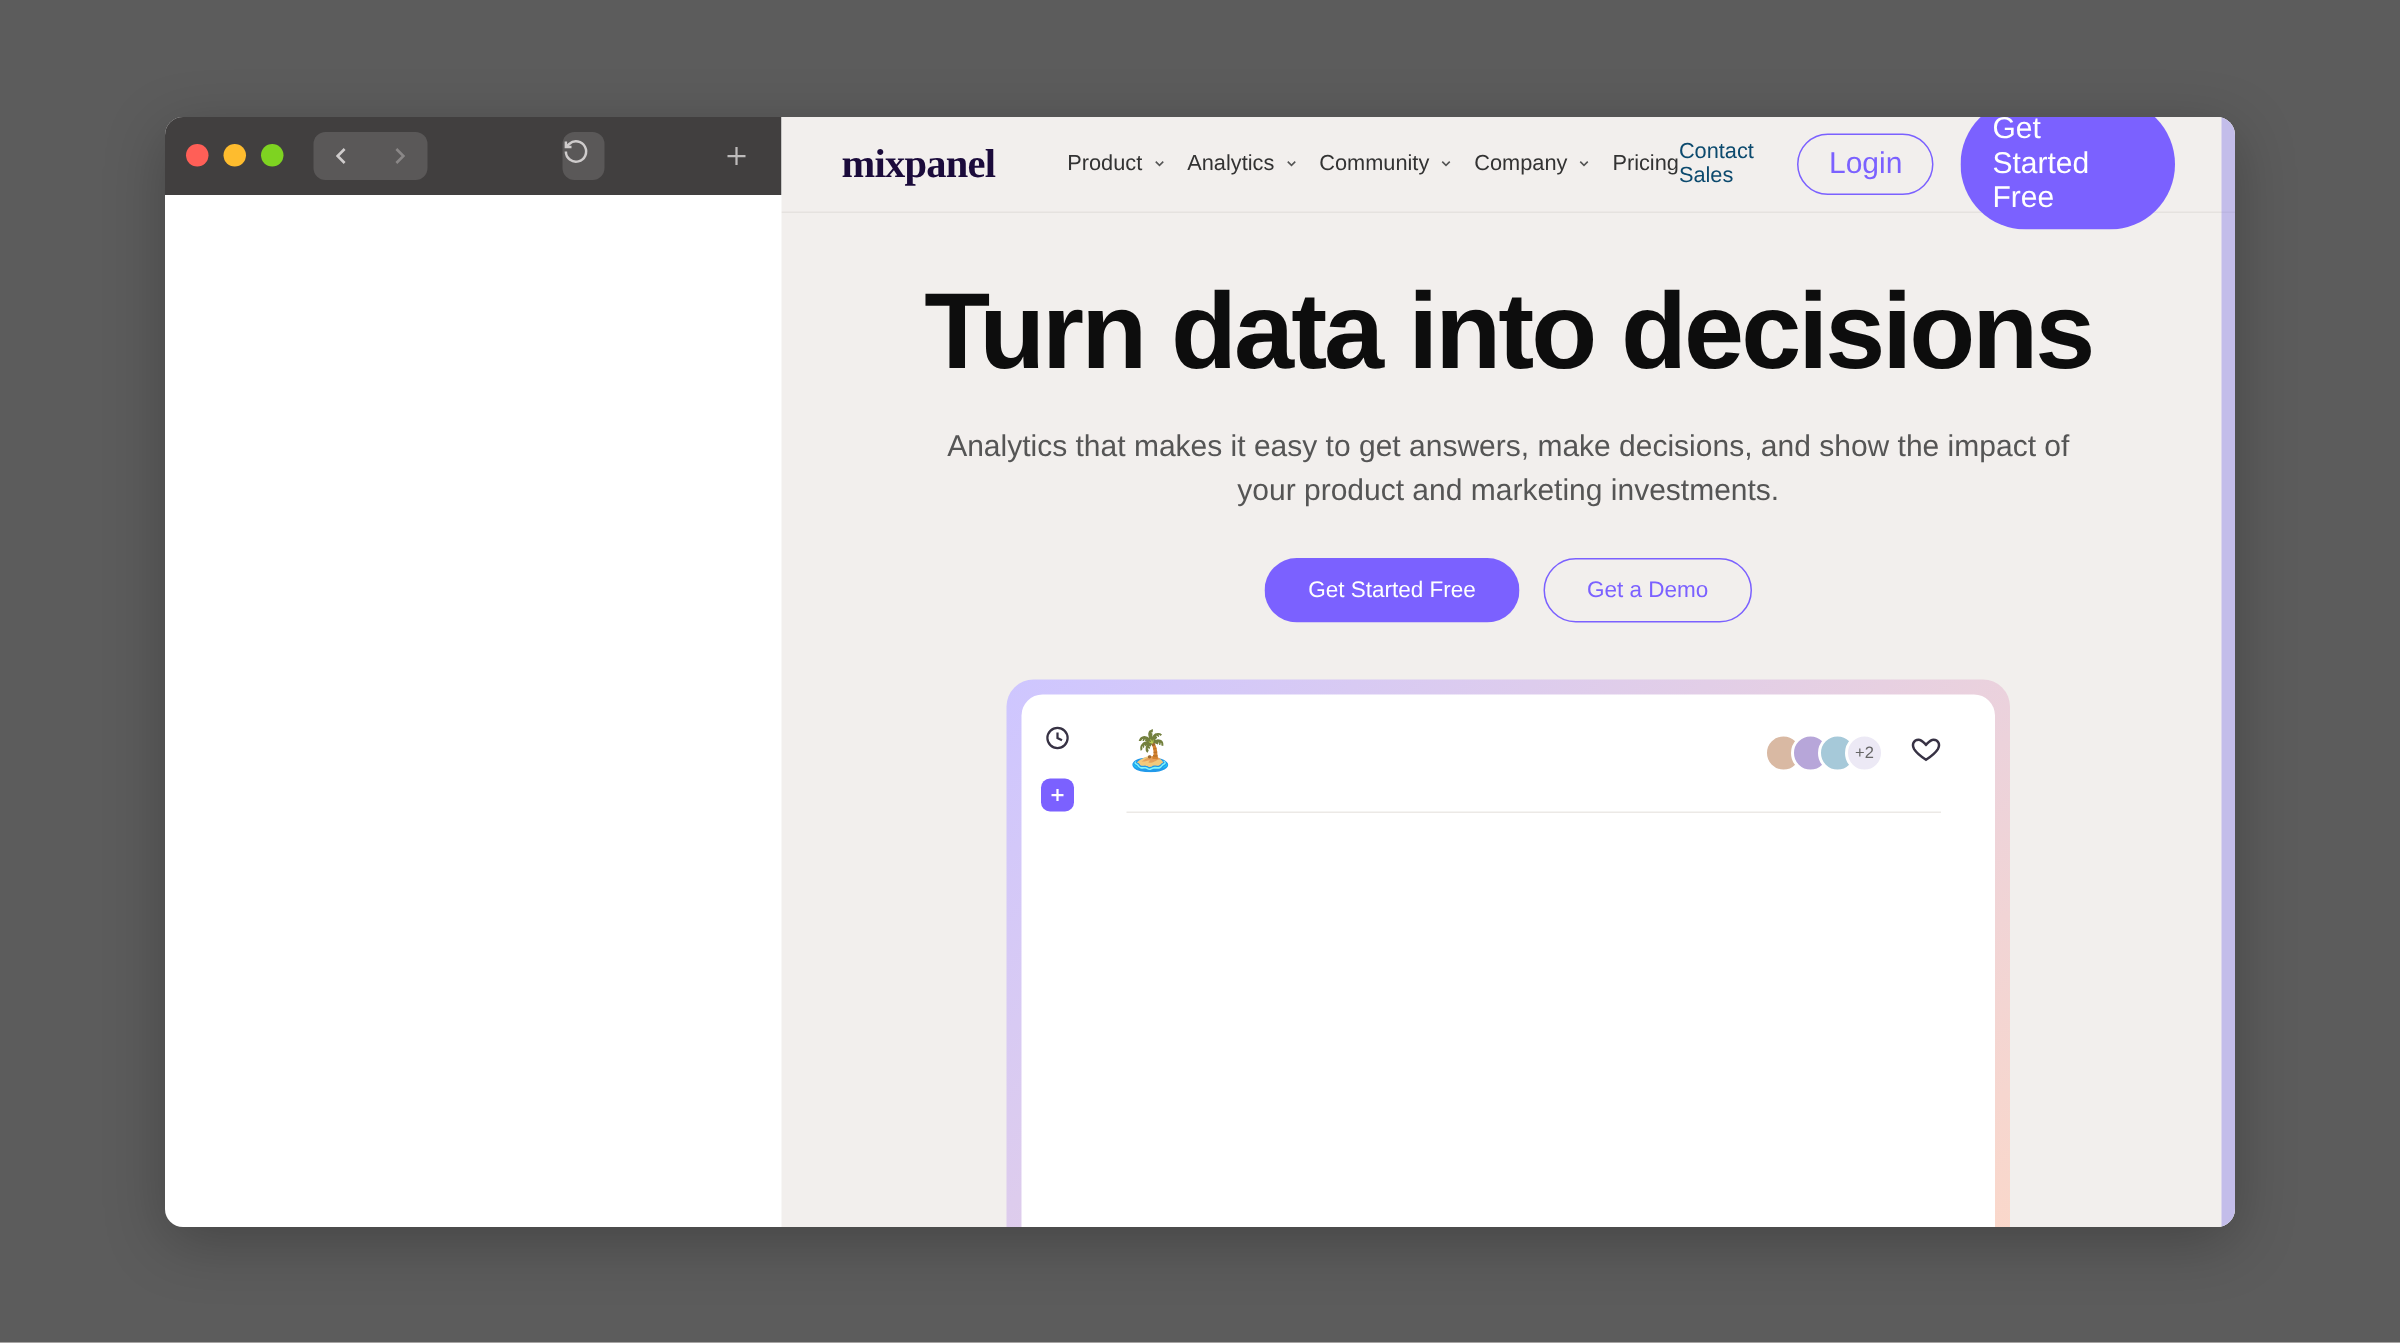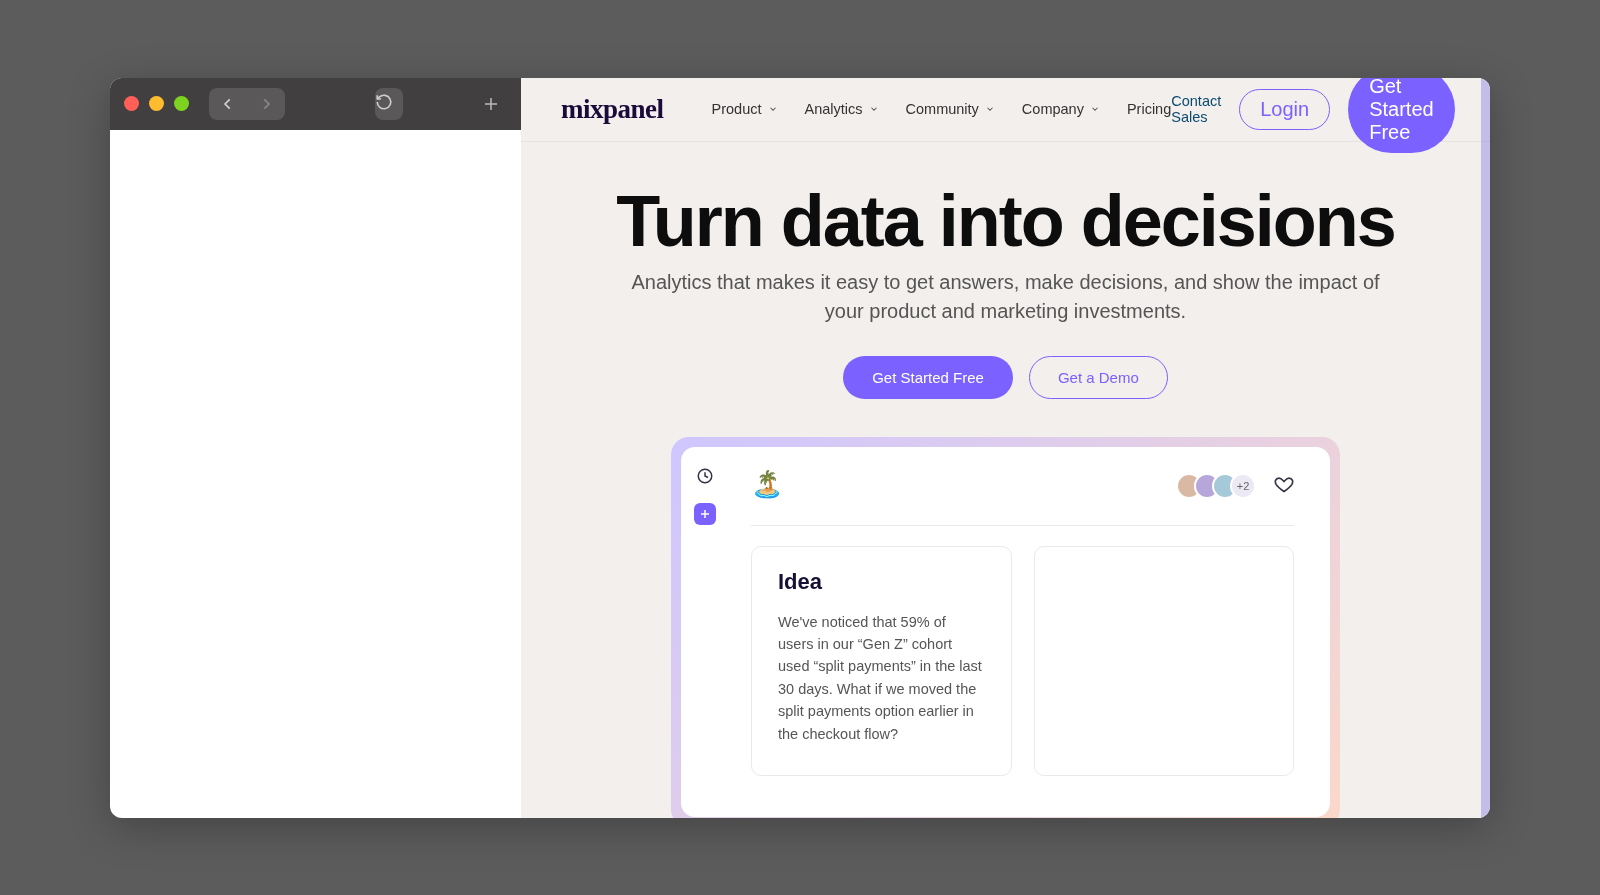--- a/index.html
+++ b/index.html
@@ -41,33 +41,33 @@
 .nav-btn svg{width:14px;height:14px;}
 .url-bar{flex:1 1 auto;height:32px;background:#5a5858;border-radius:8px;margin-left:78px;margin-right:60px;display:flex;align-items:center;justify-content:flex-end;padding-right:10px;}
 .url-bar svg{width:18px;height:18px;}
 .new-tab{width:32px;height:32px;display:flex;align-items:center;justify-content:center;cursor:pointer;}
 .new-tab svg{width:18px;height:18px;stroke:#bdbbbb;}
 
 .page{flex:1;background:#f2efed;overflow:hidden;position:relative;}
 .topnav{height:64px;display:flex;align-items:center;justify-content:space-between;padding:0 40px;border-bottom:1px solid #e5e2df;}
 .topnav-left{display:flex;align-items:center;gap:48px;}
 .logo{font-family:Georgia,'Times New Roman',serif;font-size:27px;font-weight:600;color:#1b0b3b;letter-spacing:-0.5px;}
-.nav-links{display:flex;gap:27px;align-items:flex-start;}
+.nav-links{display:flex;gap:14px;align-items:flex-start;}
 .nav-link{font-size:14.5px;color:#333;display:flex;align-items:center;gap:6px;cursor:pointer;}
 .chev{width:10px;height:10px;}
 .topnav-right{display:flex;align-items:center;gap:18px;}
 .contact{font-size:14.5px;color:#0c4a6e;cursor:pointer;}
 .btn{font-size:20px;padding:8px 20px;border-radius:999px;cursor:pointer;border:1.5px solid transparent;font-weight:500;}
 .btn-outline{border-color:#7b61ff;color:#7b61ff;background:transparent;}
 .btn-fill{background:#7b61ff;color:#fff;}
 .btn-fill2{background:#7b61ff;color:#fff;}
 
 .hero{ text-align:center; padding-top:38px;}
 .hero h1{font-size:72px;font-weight:600;color:#0d0d0d;letter-spacing:-2px;}
-.hero p{font-size:20px;color:#555;max-width:760px;margin:6px auto 0;line-height:1.45;}
+.hero p{font-size:20px;color:#555;max-width:760px;margin:22px auto 0;line-height:1.45;}
 .hero-ctas{display:flex;gap:16px;justify-content:center;margin-top:30px;}
 .hero-ctas .btn{padding:12px 28px;font-size:15px;}
 
 .dash-wrap{
   margin:38px 150px 0;
   background:linear-gradient(135deg,#cec6ff 0%,#fbd8c9 100%);
   border-radius:18px;
   padding:10px;
 }
 .dash{
@@ -216,25 +216,18 @@
                 <div class="avatar" style="background:#a6c9d9"></div>
                 <div class="avatar more">+2</div>
               </div>
               <div class="heart">
                 <svg width="20" height="20" viewBox="0 0 24 24" fill="none" stroke="#373244" stroke-width="2">
                     <path d="M12 21s-7-4.5-9.5-8.5C.5 9 2 5 6 5c2.5 0 4 2 6 4 2-2 3.5-4 6-4 4 0 5.5 4 3.5 7.5C19 16.5 12 21 12 21z"></path>
                   </svg>
               </div>
             </div>
           </div>
-          <div class="cards">
-            <div class="card">
-              <h3>Idea</h3>
-              <p>We've noticed that 59% of users in our “Gen Z” cohort used “split payments” in the last 30 days. What if we moved the split payments option earlier in the checkout flow?</p>
-            </div>
-            <div class="card"></div>
-          </div>
         </div>
       </div>
     </div>
 
   </div>
 </div>
 
 </body></html>

